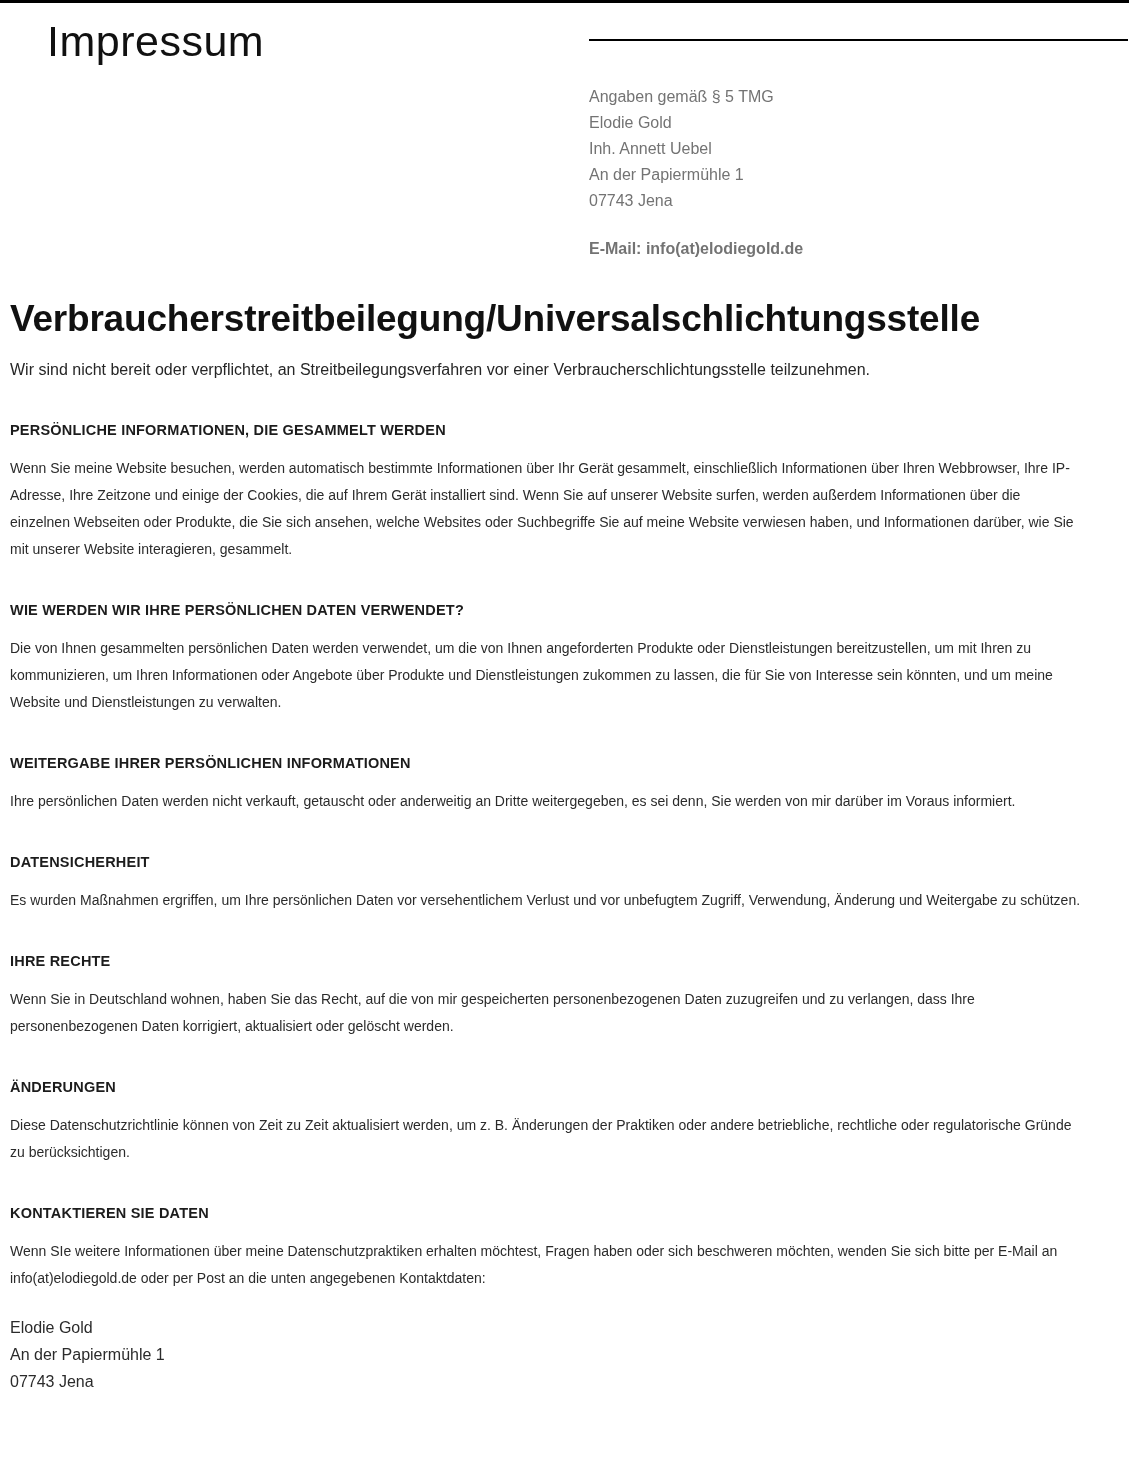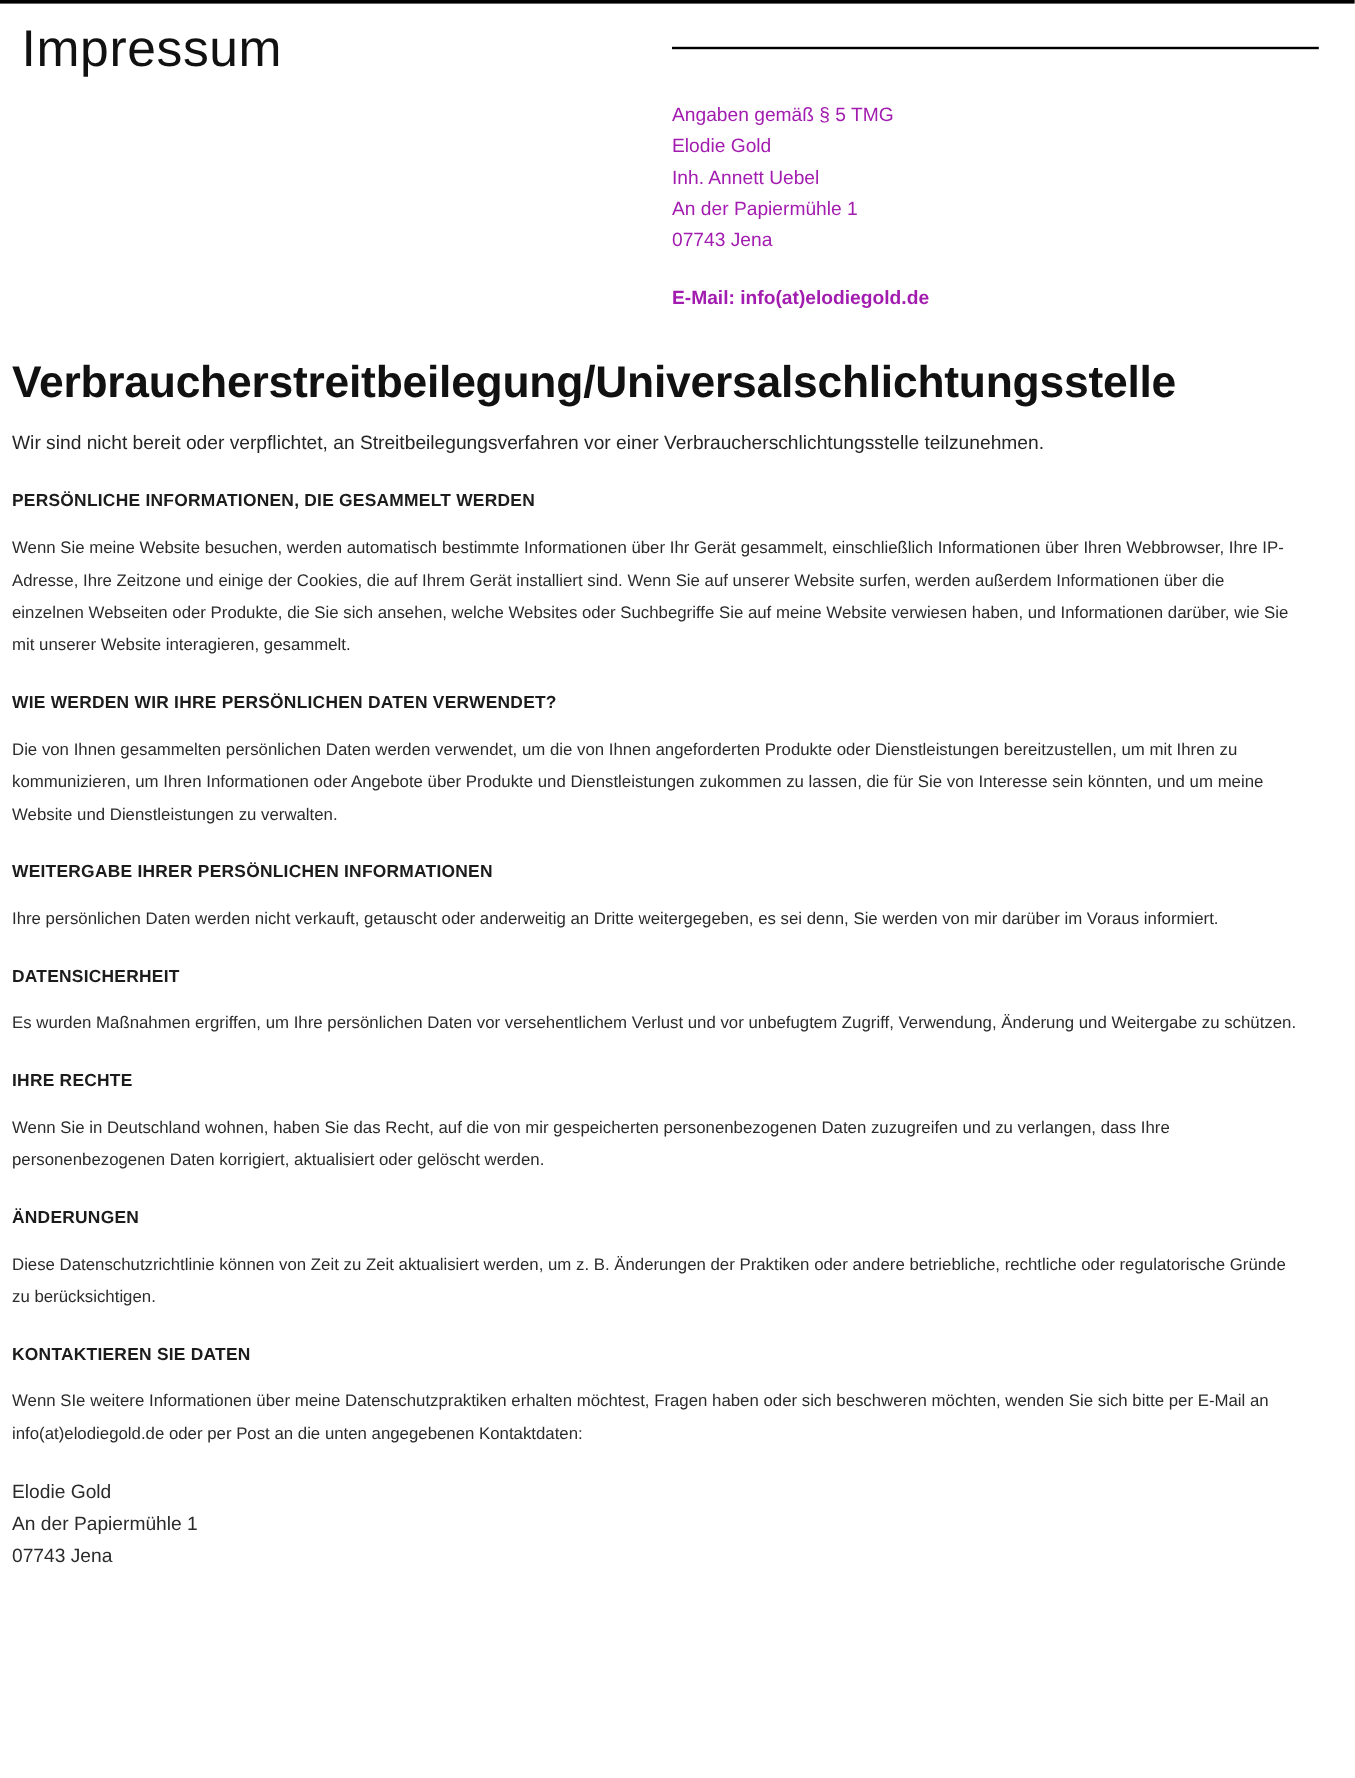--- a/index.html
+++ b/index.html
@@ -13,63 +13,63 @@
     font-family: "Liberation Sans", sans-serif;
     -webkit-font-smoothing: antialiased;
   }
   .top-border {
     height: 3px;
     background: #000000;
     width: 100%;
   }
   .header {
     display: flex;
-    padding-left: 18px;
+    padding-left: 47px;
   }
   .header-left { width: 542px; flex: none; }
   .page-title {
     font-size: 43px;
     font-weight: 400;
     color: #111111;
     letter-spacing: 0.5px;
     margin: 14px 0 0 0;
   }
   .header-right { width: 539px; flex: none; }
   .header-divider {
     border: none;
     border-top: 2px solid #000000;
     margin: 36px 0 0 0;
     width: 100%;
   }
   .contact-block {
     margin-top: 43px;
     font-size: 16px;
     line-height: 26px;
-    color: #a21caf;
+    color: #737373;
   }
   .contact-group { margin-top: 22px; }
   .contact-group:first-child { margin-top: 0; }
   .email-line { font-weight: 700; }
   .main {
     padding: 0 48px 0 10px;
   }
   .main-heading {
     font-size: 37px;
     font-weight: 700;
     color: #111111;
     letter-spacing: -0.2px;
     margin: 36px 0 0 0;
     line-height: 1.15;
   }
   .intro {
     margin: 16px 0 0 0;
     font-size: 16px;
     line-height: 26px;
   }
-  .section { margin-top: 26px; }
+  .section { margin-top: 38px; }
   .section-heading {
     font-size: 14.5px;
     font-weight: 700;
     color: #1c1c1c;
     letter-spacing: 0.2px;
     margin: 0;
     line-height: 18px;
   }
   .section-body {
     font-size: 14px;

